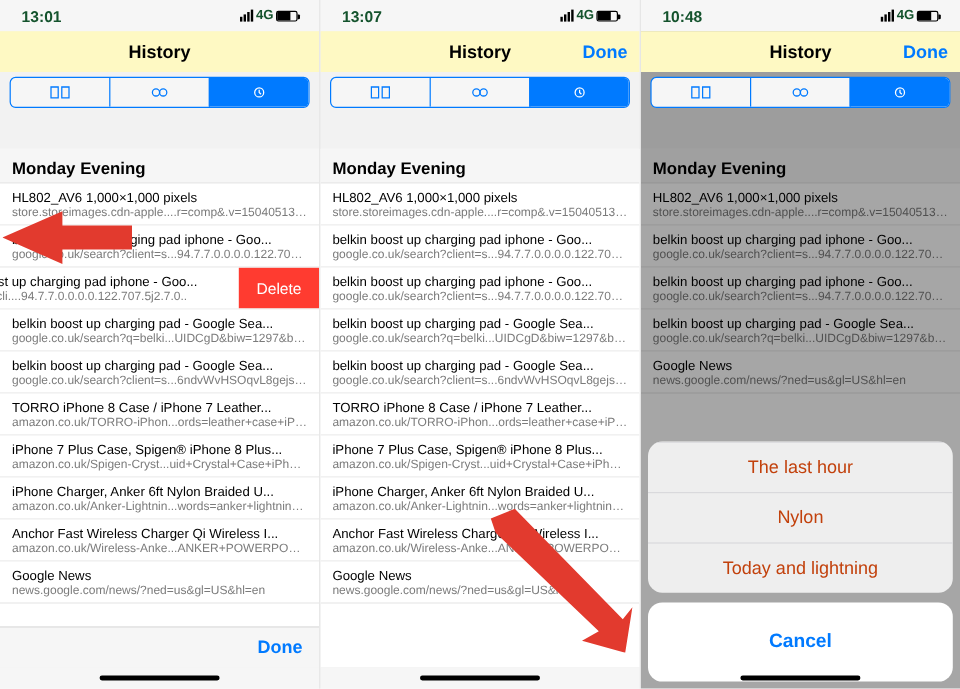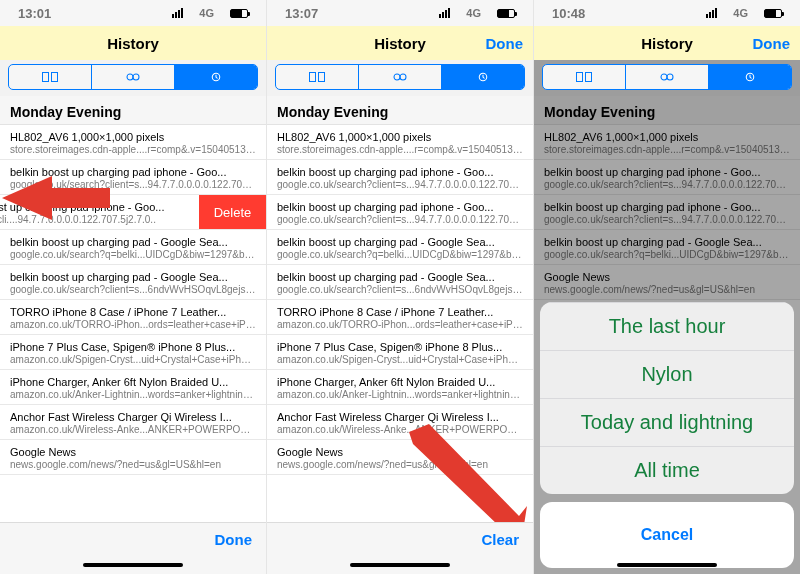--- a/index.html
+++ b/index.html
@@ -2,59 +2,59 @@
 <html><head>
 <meta charset="utf-8">
 <style>
   * { box-sizing: border-box; margin: 0; padding: 0; font-family: -apple-system, "Helvetica Neue", Arial, sans-serif; }
   body { background:#fff; }
   .shot-row { display:flex; width:800px; height:574px; }
   .phone { flex:1 1 0; position:relative; background:#f2f2f2; border-left:1px solid #e5e5e5; display:flex; flex-direction:column; overflow:hidden; }
   .phone:first-child { border-left:none; }
   .phone.dimmed::before { content:""; position:absolute; inset:0; background:rgba(0,0,0,0.35); z-index:4; pointer-events:none; }
 
-  .statusbar { display:flex; align-items:center; justify-content:space-between; height:26px; padding:0 18px; font-size:13px; font-weight:600; color:#737373; background:#f6f6f6; z-index:6; position:relative; }
-  .sb-right { display:flex; align-items:center; gap:16px; font-size:11px; font-weight:600; }
+  .statusbar { display:flex; align-items:center; justify-content:space-between; height:26px; padding:0 18px; font-size:13px; font-weight:600; color:#14532d; background:#f6f6f6; z-index:6; position:relative; }
+  .sb-right { display:flex; align-items:center; gap:2px; font-size:11px; font-weight:600; }
   .sig { display:flex; align-items:flex-end; gap:1px; }
   .sig span { width:2px; background:#000; display:block; }
   .sig span:nth-child(1){height:4px}.sig span:nth-child(2){height:6px}.sig span:nth-child(3){height:8px}.sig span:nth-child(4){height:10px}
   .batt { width:18px; height:9px; border:1px solid #000; border-radius:2px; position:relative; }
   .batt::after { content:""; position:absolute; right:-3px; top:2px; width:2px; height:4px; background:#000; border-radius:0 1px 1px 0; }
   .batt i { display:block; height:100%; width:70%; background:#000; }
 
   .navbar { display:flex; align-items:center; justify-content:center; height:34px; background:#fef9c3; position:relative; z-index:6; }
   .navbar .title { font-size:15px; font-weight:600; }
   .navbar .done { position:absolute; right:10px; color:#007aff; font-size:15px; font-weight:600; }
 
   .seg { display:flex; margin:4px 8px 6px; border:1px solid #007aff; border-radius:5px; overflow:hidden; height:26px; z-index:6; position:relative; background:#f6f6f6; }
   .seg div { flex:1; display:flex; align-items:center; justify-content:center; }
   .seg div + div { border-left:1px solid #007aff; }
   .seg .active { background:#007aff; }
   .seg svg { width:18px; height:14px; }
 
-  .list { flex:1; background:#fff; overflow:hidden; z-index:3; position:relative; }
+  .list { flex:1; background:#fff; overflow:hidden; z-index:3; position:relative;margin-top:28px; }
   .section-head { font-size:14px; font-weight:700; padding:8px 10px 4px; background:#f6f6f6; border-bottom:1px solid #e3e3e3; }
   .row { padding:6px 10px 4px; border-bottom:1px solid #e8e8e8; position:relative; background:#fff; }
   .row .t { font-size:11px; color:#000; white-space:nowrap; overflow:hidden; text-overflow:ellipsis; }
   .row .u { font-size:10px; color:#7b7b7b; white-space:nowrap; overflow:hidden; text-overflow:ellipsis; margin-top:1px; }
   .row.swiped { transform:translateX(-62px); }
   .delete-btn { position:absolute; right:0; top:0; bottom:0; width:67px; background:#ff3b30; color:#fff; font-size:13px; display:flex; align-items:center; justify-content:center; z-index:3; }
 
   .toolbar { height:34px; background:#f6f6f6; border-top:1px solid #dcdcdc; display:flex; align-items:center; justify-content:flex-end; padding:0 14px; z-index:6; position:relative; }
   .toolbar .action { color:#007aff; font-size:15px; font-weight:600; }
 
   .homebar { height:18px; display:flex; align-items:center; justify-content:center; background:#f6f6f6; z-index:6; position:relative; }
   .homebar i { width:100px; height:4px; background:#000; border-radius:3px; }
 
   .arrow { position:absolute; z-index:5; pointer-events:none; }
 
   .sheet { position:absolute; left:6px; right:6px; bottom:6px; z-index:10; }
   .sheet-group { background:rgba(240,240,240,0.96); border-radius:12px; overflow:hidden; }
   .sheet-msg { font-size:11px; color:#6f6f74; text-align:center; padding:10px 18px; line-height:1.35; }
-  .sheet-item { font-size:20px; color:#15803d; text-align:center; padding:12px 0; border-top:1px solid #d9d9dc; }
+  .sheet-item { font-size:15px; color:#c2410c; text-align:center; padding:12px 0; border-top:1px solid #d9d9dc; }
   .sheet-cancel { background:#fff; border-radius:12px; margin-top:8px; font-size:16px; color:#007aff; font-weight:600; text-align:center; padding:24px 0; }
 </style>
 </head>
 <body>
 
 <div class="shot-row">
 
 <div class="phone">
   <div class="statusbar">
     <span>13:01</span>
@@ -235,23 +235,20 @@
     <div class="row">
           <div class="t">Google News</div>
           <div class="u">news.google.com/news/?ned=us&amp;gl=US&amp;hl=en</div>
         </div>
   </div>
 
   <svg class="arrow" style="right:4px; bottom:30px;" width="130" height="120" viewBox="0 0 130 120">
     <polygon points="10,8 30,0 120,92 128,82 122,120 86,110 100,102 14,20" fill="#e23a2e"></polygon>
   </svg>
 
-  <div class="toolbar">
-    <span class="action">Clear</span>
-  </div>
   <div class="homebar">
         <i></i>
       </div>
 </div>
 
 <div class="phone dimmed">
   <div class="statusbar">
     <span>10:48</span>
     <span class="sb-right">
       <span class="sig">
@@ -312,21 +309,20 @@
           <div class="t">Google News</div>
           <div class="u">news.google.com/news/?ned=us&amp;gl=US&amp;hl=en</div>
         </div>
   </div>
 
   <div class="sheet">
     <div class="sheet-group">
       <div class="sheet-item">The last hour</div>
       <div class="sheet-item">Nylon</div>
       <div class="sheet-item">Today and lightning</div>
-      <div class="sheet-item">All time</div>
     </div>
     <div class="sheet-cancel">Cancel</div>
   </div>
 
   <div class="homebar" style="position:absolute;bottom:0;left:0;right:0;z-index:11;background:transparent;">
         <i></i>
       </div>
 </div>
 
 </div>

